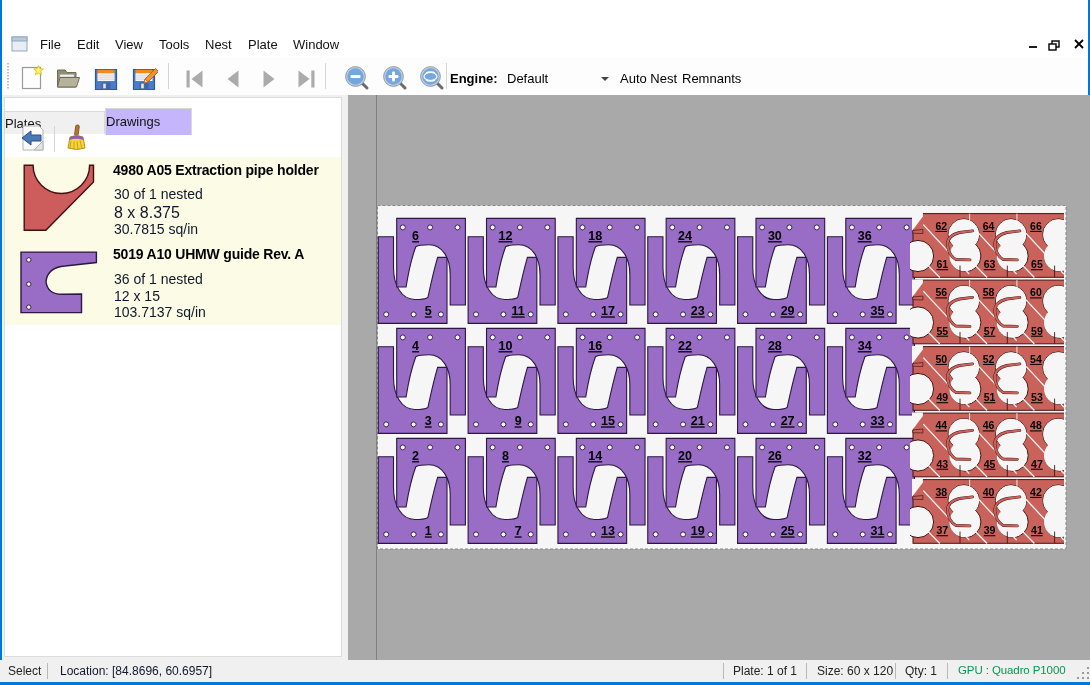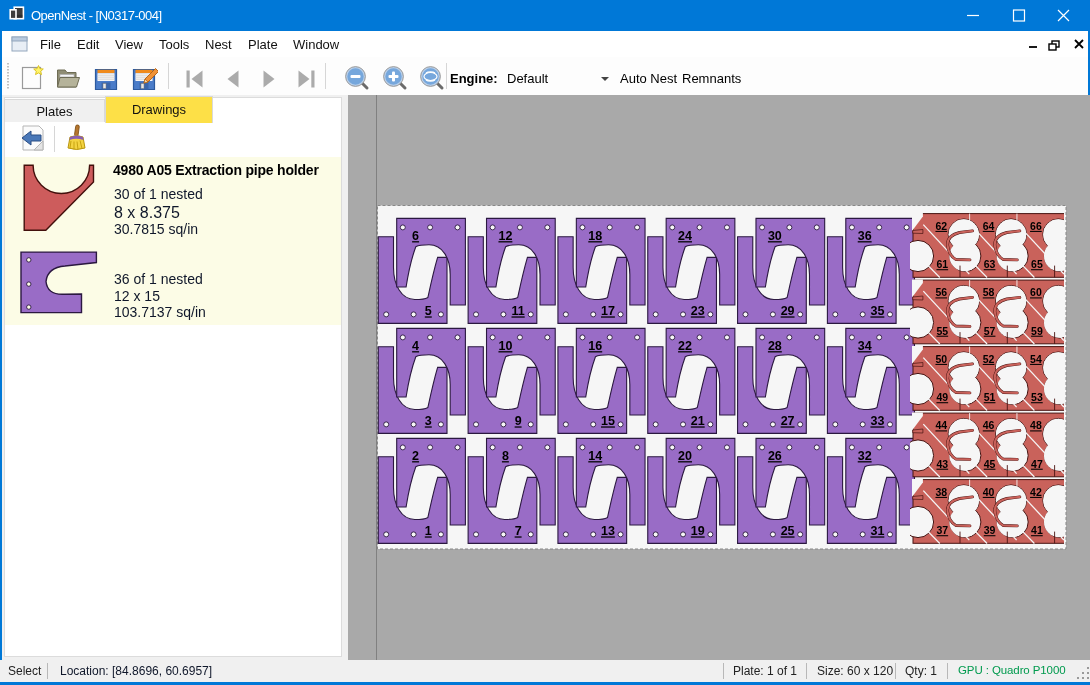--- a/index.html
+++ b/index.html
@@ -9,38 +9,25 @@
 #menubar { position:absolute; left:0; top:31px; width:1086px; height:26px; background:#fff; }
 .menu { position:absolute; top:6px; font-size:13px; color:#111; }
 #toolbar { position:absolute; left:0; top:57px; width:1086px; height:38px; background:#fdfdfd; }
 .tsep { position:absolute; top:6px; width:1px; height:26px; background:#d6d6d6; }
 #sidebar { position:absolute; left:0; top:95px; width:346px; height:565px; background:#f0f0f0; }
 #statusbar { position:absolute; left:-2px; top:660px; width:1090px; height:22px; background:#f0f0f0; font-size:12px; color:#222; }
 #statusbar .sep { position:absolute; top:3px; width:1px; height:16px; background:#b8b8b8; }
 #bottomedge { position:absolute; left:-2px; top:682px; width:1090px; height:3px; background:#0078d7; }
 .pn { font:bold 12.5px "Liberation Sans"; text-decoration:underline; text-anchor:middle; fill:#000; }
 .rn { font:bold 10.5px "Liberation Sans"; text-decoration:underline; text-anchor:middle; fill:#000; }
-.tab { position:absolute; font-size:13px; color:#111; text-align:center; }
+.tab { position:absolute; font-size:13px; color:#111; text-align:left;margin-top:12px; }
 .gray { color:#0f172a; }
 </style></head>
 <body>
 <div id="win">
-<div id="titlebar">
-  <svg style="position:absolute;left:9px;top:6px" width="16" height="15" viewBox="0 0 16 15">
-    <rect x="5.2" y="1.2" width="9.2" height="11.5" fill="#3c3c3c" stroke="#fff" stroke-width="1.6"></rect>
-    <rect x="6.3" y="8.8" width="7" height="2.6" fill="#2e2e2e"></rect>
-    <rect x="1.2" y="3.8" width="5.8" height="8.9" fill="#3c3c3c" stroke="#fff" stroke-width="1.6"></rect>
-  </svg>
-  <div class="txt">OpenNest - [N0317-004]</div>
-  <svg style="position:absolute;left:953px;top:0" width="138" height="31" viewBox="0 0 138 31">
-    <path d="M14,15.5 H26" stroke="#fff" stroke-width="1.2"></path>
-    <rect x="60.5" y="10" width="11" height="11" fill="none" stroke="#fff" stroke-width="1.2"></rect>
-    <path d="M105,10 L116,21 M116,10 L105,21" stroke="#fff" stroke-width="1.2"></path>
-  </svg>
-</div>
 <div id="menubar">
   <svg style="position:absolute;left:9px;top:5px" width="17" height="16" viewBox="0 0 17 16">
     <rect x="1" y="1" width="15" height="14" fill="#e8eef5" stroke="#94a7bd" stroke-width="1"></rect>
     <rect x="1" y="1" width="15" height="4" fill="#b9cade" stroke="#94a7bd" stroke-width="1"></rect>
   </svg>
   <div class="menu" style="left:38px">File</div>
   <div class="menu" style="left:75px">Edit</div>
   <div class="menu" style="left:113px">View</div>
   <div class="menu" style="left:157px">Tools</div>
   <div class="menu" style="left:203px">Nest</div>
@@ -128,21 +115,21 @@
   <div style="position:absolute;left:505px;top:14px;font-size:13px;">Default</div>
   <svg style="position:absolute;left:597px;top:18px" width="12" height="8">
         <path d="M2,2 L6,6 L10,2 Z" fill="#444"></path>
       </svg>
   <div style="position:absolute;left:618px;top:14px;font-size:13px;">Auto Nest</div>
   <div style="position:absolute;left:680px;top:14px;font-size:13px;">Remnants</div>
 </div>
 <div id="sidebar">
   <div style="position:absolute;left:2px;top:2px;width:338px;height:560px;background:#fff;border:1px solid #dcdcdc;"></div>
   <div class="tab" style="left:2px;top:4px;width:101px;height:23px;background:#f0f0f0;border:1px solid #d9d9d9;border-bottom:none;line-height:23px;">Plates</div>
-  <div class="tab" style="left:103px;top:1px;width:108px;height:27px;background:#fde047;border:1px solid #d9d9d9;border-bottom:none;line-height:25px;">Drawings</div>
+  <div class="tab" style="left:103px;top:1px;width:87px;height:27px;background:#c4b5fd;border:1px solid #d9d9d9;border-bottom:none;line-height:25px;">Drawings</div>
   <div style="position:absolute;left:17px;top:29px;width:28px;height:28px;"><svg width="28" height="28" viewBox="0 0 28 28">
 <path d="M4,2 H20 L24,6 V26 H4 Z" fill="#fbfbfb" stroke="#b5b5b5" stroke-width="1"></path>
 <path d="M24,17 L24,26 L15,26 Z" fill="#e4e4e4" stroke="#b5b5b5" stroke-width="1"></path>
 <path d="M12,7 L12,11 L22,11 L22,17 L12,17 L12,21 L3,14 Z" fill="#4a78b8" stroke="#2b4f85" stroke-width="1"></path>
 </svg></div>
   <div style="position:absolute;left:52px;top:31px;width:1px;height:26px;background:#d6d6d6;"></div>
   <div style="position:absolute;left:60px;top:29px;width:26px;height:28px;"><svg width="26" height="28" viewBox="0 0 26 28">
 <rect x="13.2" y="1" width="3.6" height="11" rx="1.5" fill="#b5762f" stroke="#7d4b12" stroke-width="0.8" transform="rotate(8 15 6)"></rect>
 <path d="M8,13 Q15,10 21,13 L23,24 Q15,27 6,24 Z" fill="#f3d341" stroke="#b8950e" stroke-width="1"></path>
 <path d="M8,13 Q15,10 21,13 l0.5,3 Q14,13.5 7.5,16 Z" fill="#8a5fb0"></path>
@@ -153,20 +140,21 @@
 <path d="M22.2,165.2 L31.1,165.2 A28.2,28.2 0 0 0 87.6,165.2 L91.5,165.2 L91.5,181.9 L43.8,230.3 L22.2,230.3 Z" fill="#cd5c5c" stroke="#42100c" stroke-width="1.4"></path>
 <path d="M19,252.1 L94.4,252.1 L94.4,262.5 L63,266 Q45.5,267.5 44,281.5 Q45.5,295.5 63,294.2 L79.5,294 L79.5,297.8 L79.5,312.6 L19,312.6 Z" fill="#996cc6" stroke="#2b1840" stroke-width="1.4"></path>
 <circle cx="26.8" cy="259.9" r="2.2" fill="#fcfce6" stroke="#2b1840" stroke-width="0.9"></circle>
 <circle cx="26.8" cy="284.1" r="2.2" fill="#fcfce6" stroke="#2b1840" stroke-width="0.9"></circle>
 <circle cx="26.8" cy="307.1" r="2.2" fill="#fcfce6" stroke="#2b1840" stroke-width="0.9"></circle>
 </svg>
   <div style="position:absolute;left:111px;top:67px;font-size:14px;letter-spacing:-0.2px;font-weight:bold;">4980 A05 Extraction pipe holder</div>
   <div class="gray" style="position:absolute;left:112px;top:91px;font-size:14px;">30 of 1 nested</div>
   <div class="gray" style="position:absolute;left:112px;top:109px;font-size:16px;">8 x 8.375</div>
   <div class="gray" style="position:absolute;left:112px;top:126px;font-size:14px;">30.7815 sq/in</div>
+  <div style="position:absolute;left:111px;top:151px;font-size:14px;letter-spacing:-0.2px;font-weight:bold;">5019 A10 UHMW guide Rev. A</div>
   <div class="gray" style="position:absolute;left:112px;top:176px;font-size:14px;">36 of 1 nested</div>
   <div class="gray" style="position:absolute;left:112px;top:193px;font-size:14px;">12 x 15</div>
   <div class="gray" style="position:absolute;left:112px;top:209px;font-size:14px;">103.7137 sq/in</div>
 </div>
 <svg width="742" height="565" viewBox="346 95 742 565" style="position:absolute;left:346px;top:95px">
 <rect x="346" y="95" width="742" height="565" fill="#a9a9a9"></rect>
 <rect x="374" y="95" width="1" height="565" fill="#808080"></rect>
 <rect x="375.5" y="205.5" width="688.5" height="343.5" fill="#f6f6f6" stroke="#888" stroke-width="1" stroke-dasharray="3,2"></rect>
 <defs>
         <g id="pp">

